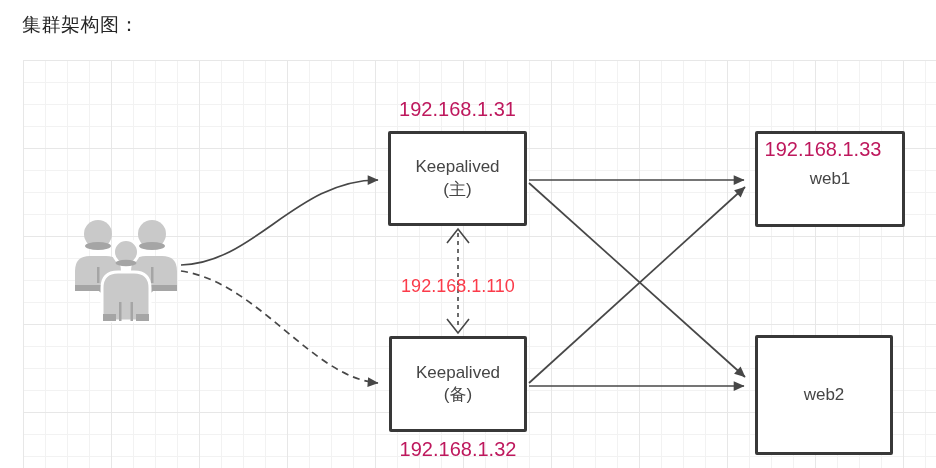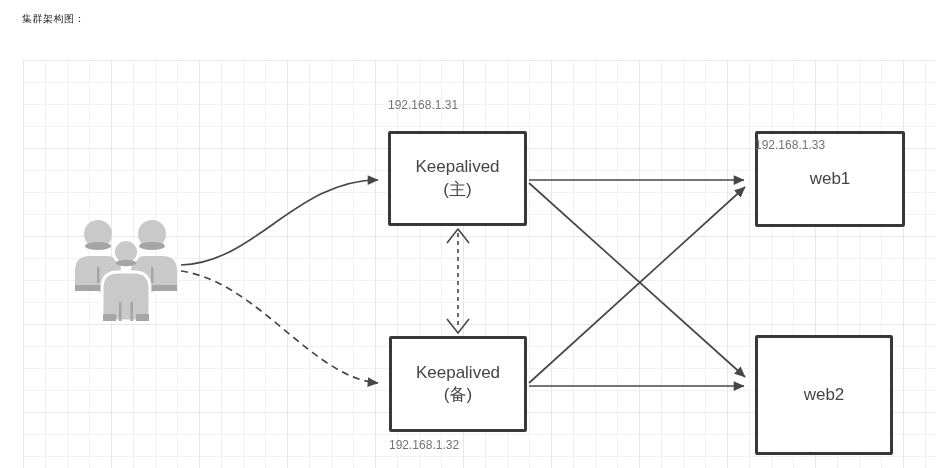--- a/index.html
+++ b/index.html
@@ -1,21 +1,21 @@
 <!DOCTYPE html>
 <html><head>
 <meta charset="utf-8">
 <style>
   html,body{margin:0;padding:0;background:#ffffff;}
   .stage{
     position:relative;width:936px;height:468px;overflow:hidden;
     font-family:"Liberation Sans","DejaVu Sans",sans-serif;background:#ffffff;
   }
   .title{
-    position:absolute;left:22px;top:12px;font-size:10px;color:#262626;
+    position:absolute;left:22px;top:12px;font-size:19px;color:#262626;
     letter-spacing:.5px;
   }
   .grid{
     position:absolute;left:23px;top:60px;width:913px;height:408px;
     background-image:
       linear-gradient(to right,#e7e7e7 1px,transparent 1px),
       linear-gradient(to bottom,#e7e7e7 1px,transparent 1px),
       linear-gradient(to right,#f2f2f2 1px,transparent 1px),
       linear-gradient(to bottom,#f2f2f2 1px,transparent 1px);
     background-size:88px 88px,88px 88px,22px 22px,22px 22px;
@@ -25,21 +25,21 @@
     position:absolute;box-sizing:border-box;background:#ffffff;
     border:3px solid #383838;border-radius:2px;
     display:flex;flex-direction:column;align-items:center;justify-content:center;
     font-size:17px;color:#454545;line-height:1.3;text-align:center;
   }
   .node-master{left:388px;top:131px;width:139px;height:95px;}
   .node-web1  {left:755px;top:131px;width:150px;height:96px;}
   .node-backup{left:389px;top:336px;width:138px;height:96px;}
   .node-web2  {left:755px;top:335px;width:138px;height:120px;}
   .ip{
-    position:absolute;font-size:12px;color:#737373;white-space:nowrap;
+    position:absolute;font-size:20px;color:#be185d;text-align:center;white-space:nowrap;
   }
   .ip-master{left:388px;top:98px;width:139px;}
   .ip-web1  {left:755px;top:98px;width:136px;margin-top:40px;}
   .ip-backup{left:389px;top:438px;width:138px;}
   .ip-web2  {left:755px;top:438px;width:138px;}
   .vip{
     position:absolute;left:380px;top:276px;width:156px;text-align:center;
     font-size:18px;color:#fb3b4a;white-space:nowrap;
   }
   .edge{stroke:#474747;stroke-width:1.7;fill:none;}
@@ -116,14 +116,15 @@
     <span>(备)</span>
   </div>
   <div class="node node-web2">
     <span>web2</span>
   </div>
 
   <div class="ip ip-master">192.168.1.31</div>
   <div class="ip ip-web1">192.168.1.33</div>
   <div class="ip ip-backup">192.168.1.32</div>
 
+  <div class="vip">192.168.1.110</div>
 
 </div>
 
 </body></html>

